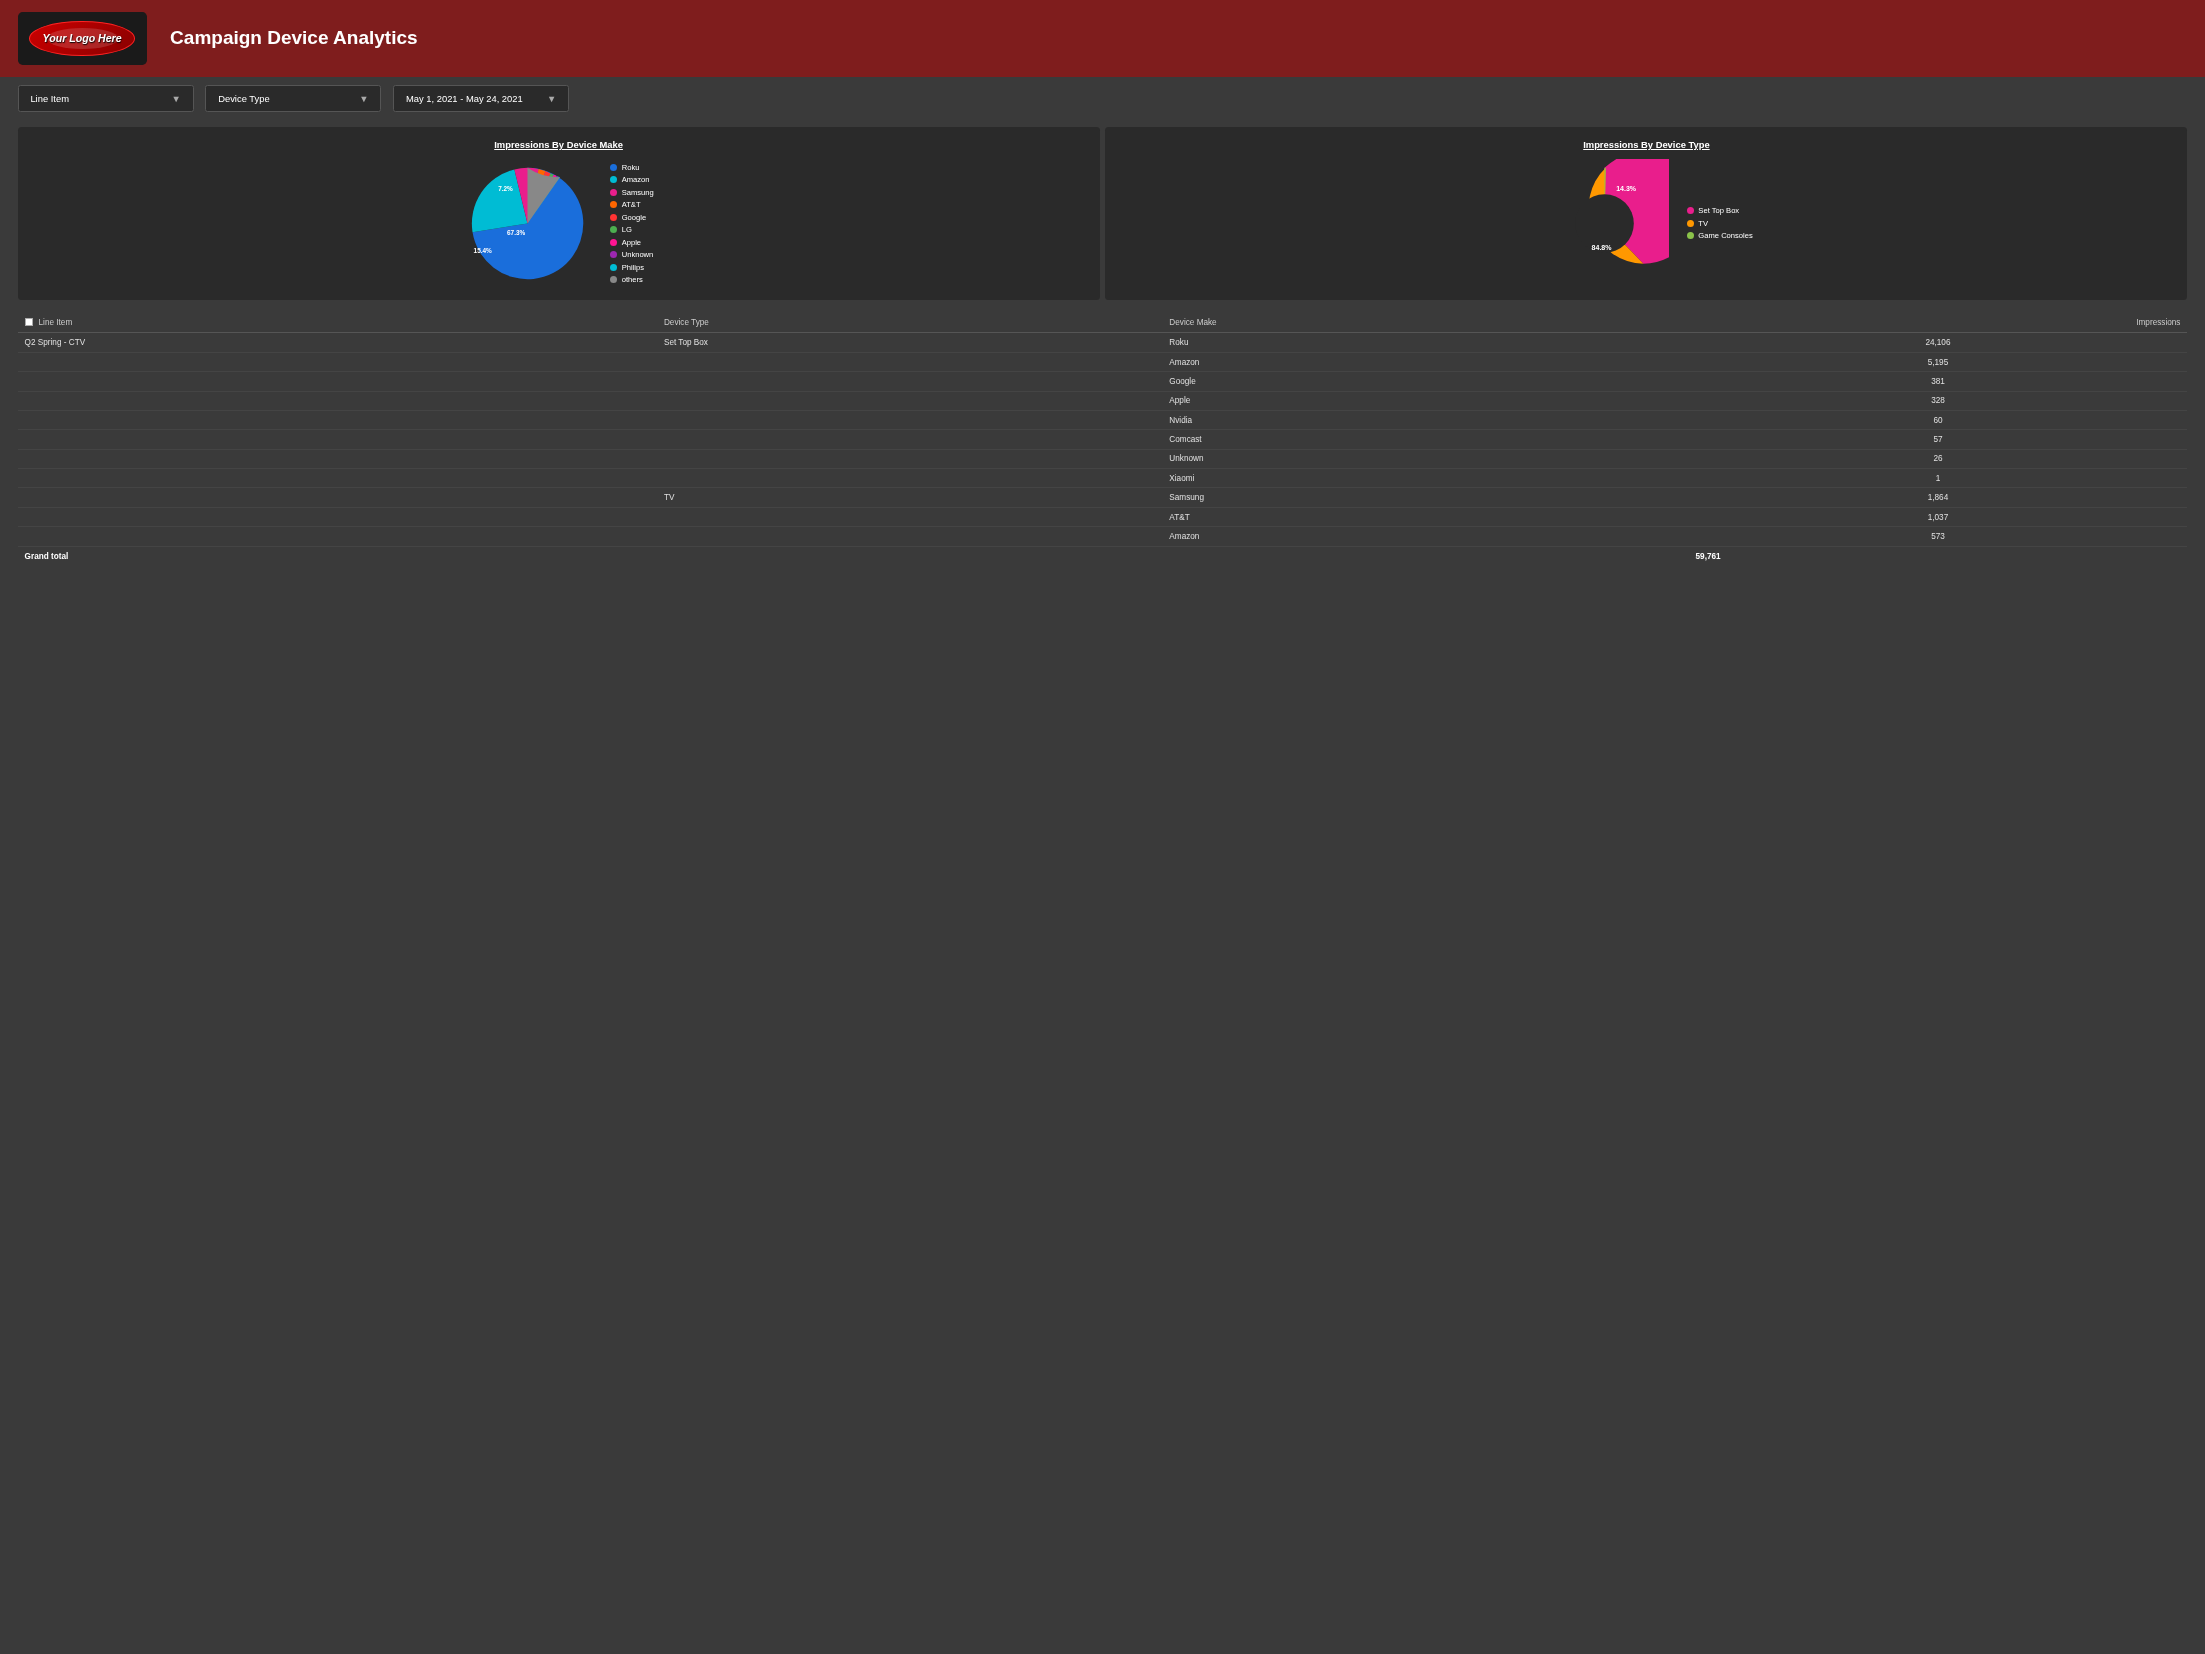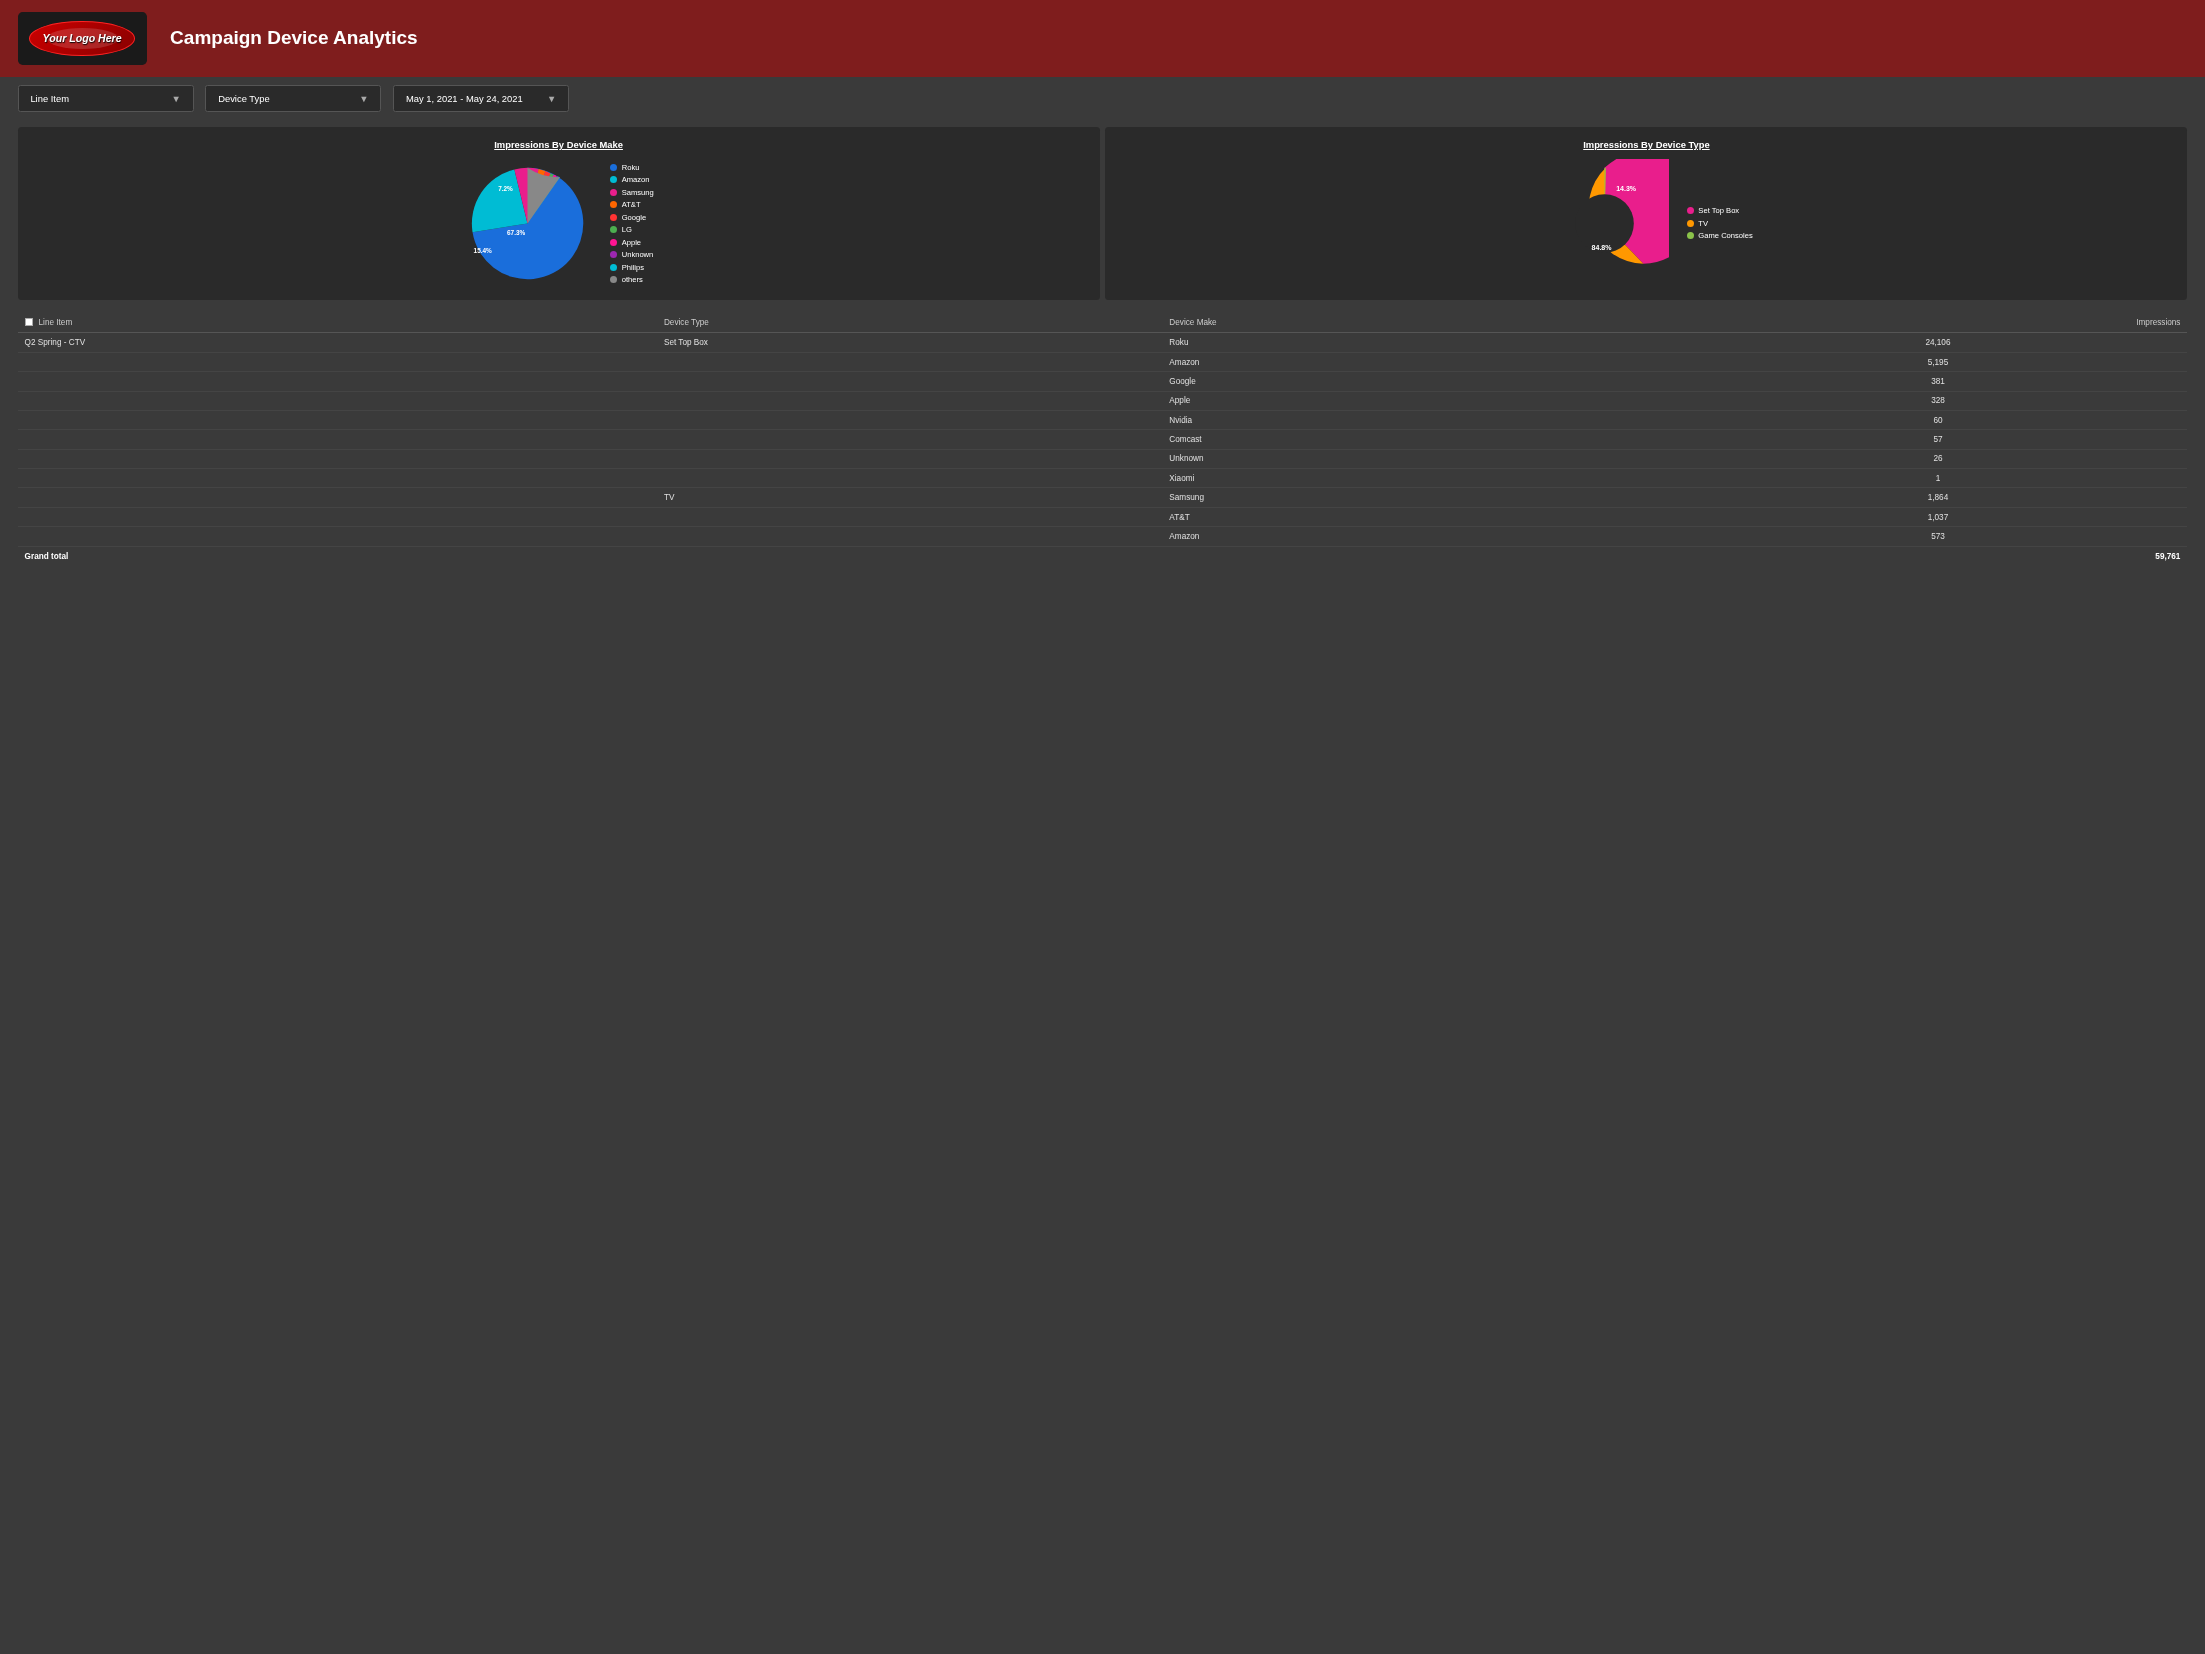--- a/index.html
+++ b/index.html
@@ -171,21 +171,20 @@
     }
     tfoot tr {
       border-top: 1.2px solid #555;
     }
     tfoot td {
       padding: 5.9px 7px;
       font-weight: bold;
       color: #ffffff;
     }
     tfoot td:last-child {
-      text-align: right;
     }
   </style>
 </head>
 <body>
 
 <div class="header">
   <div class="logo-container">
     <div class="logo-oval">
       <span class="logo-text">Your Logo Here</span>
     </div>

